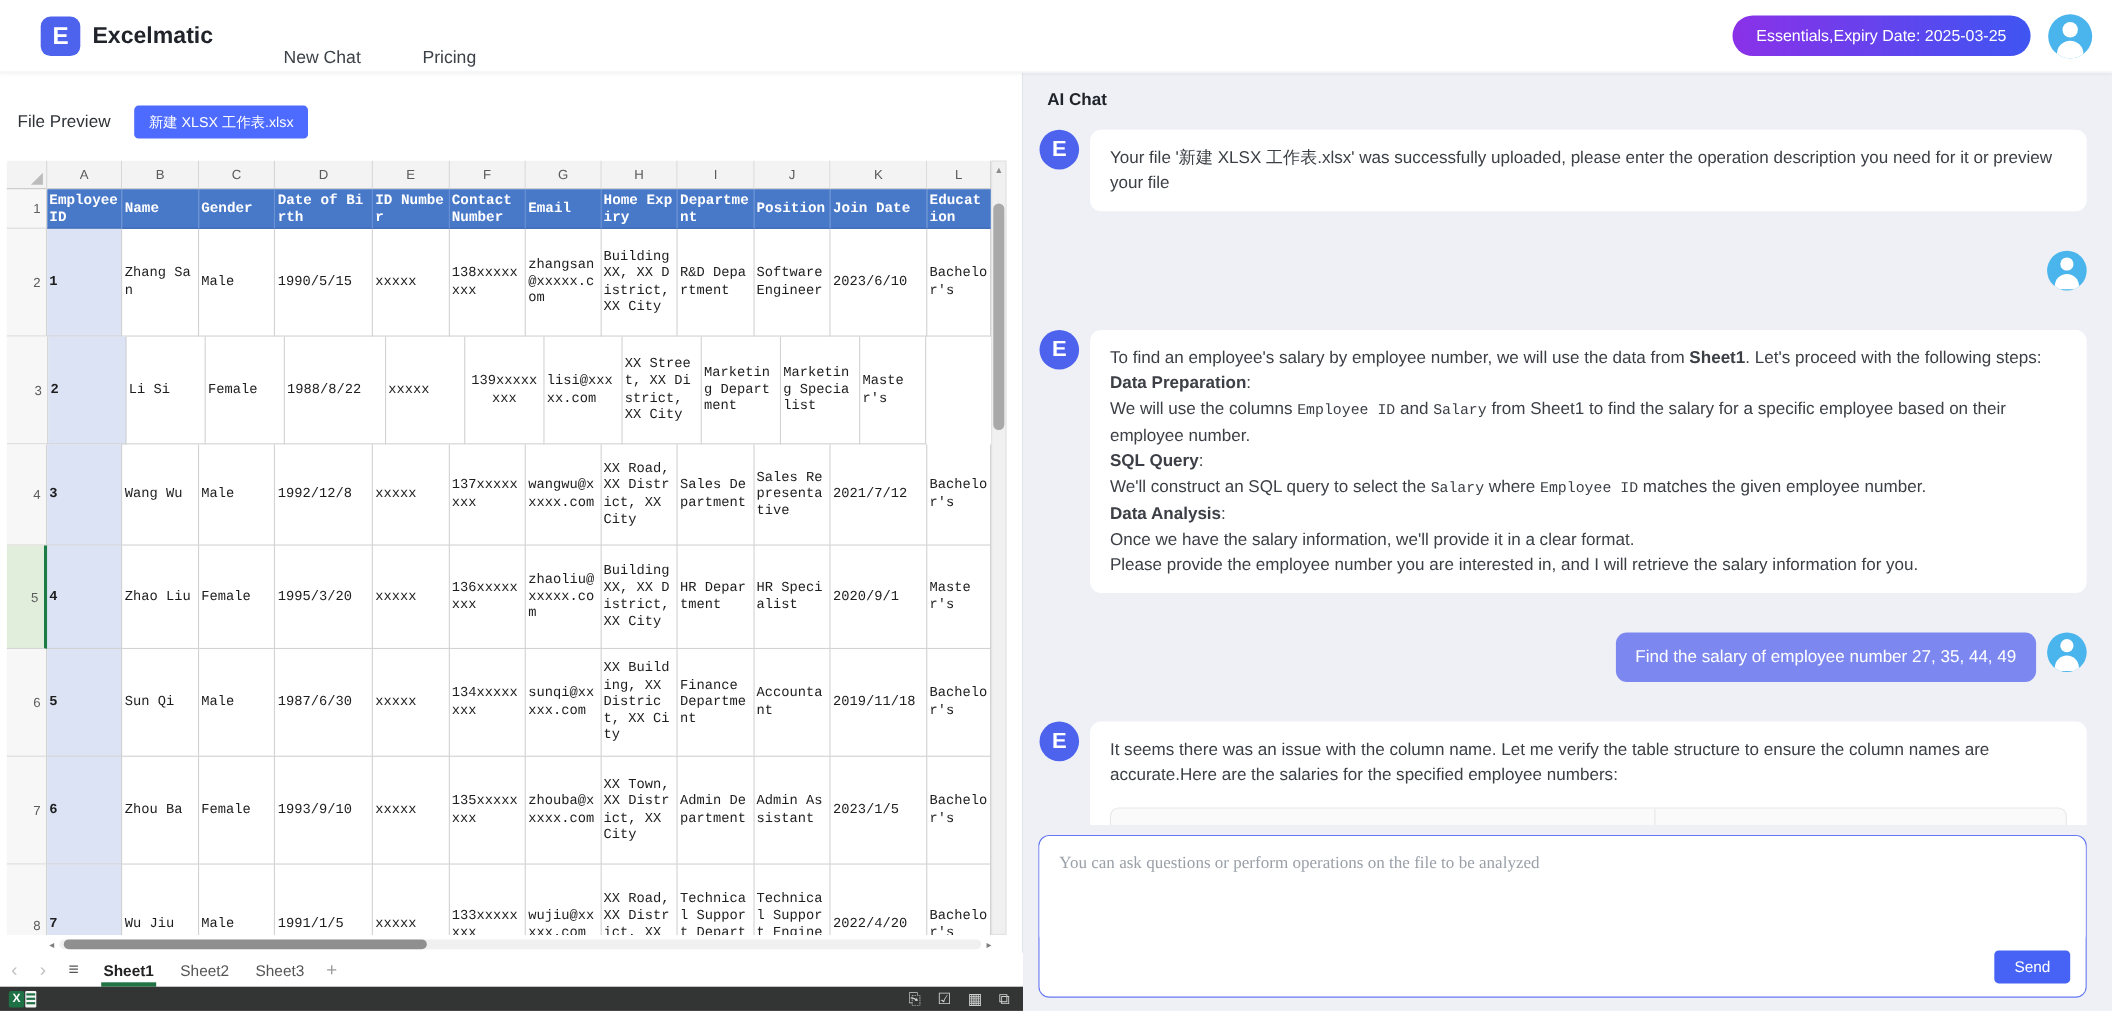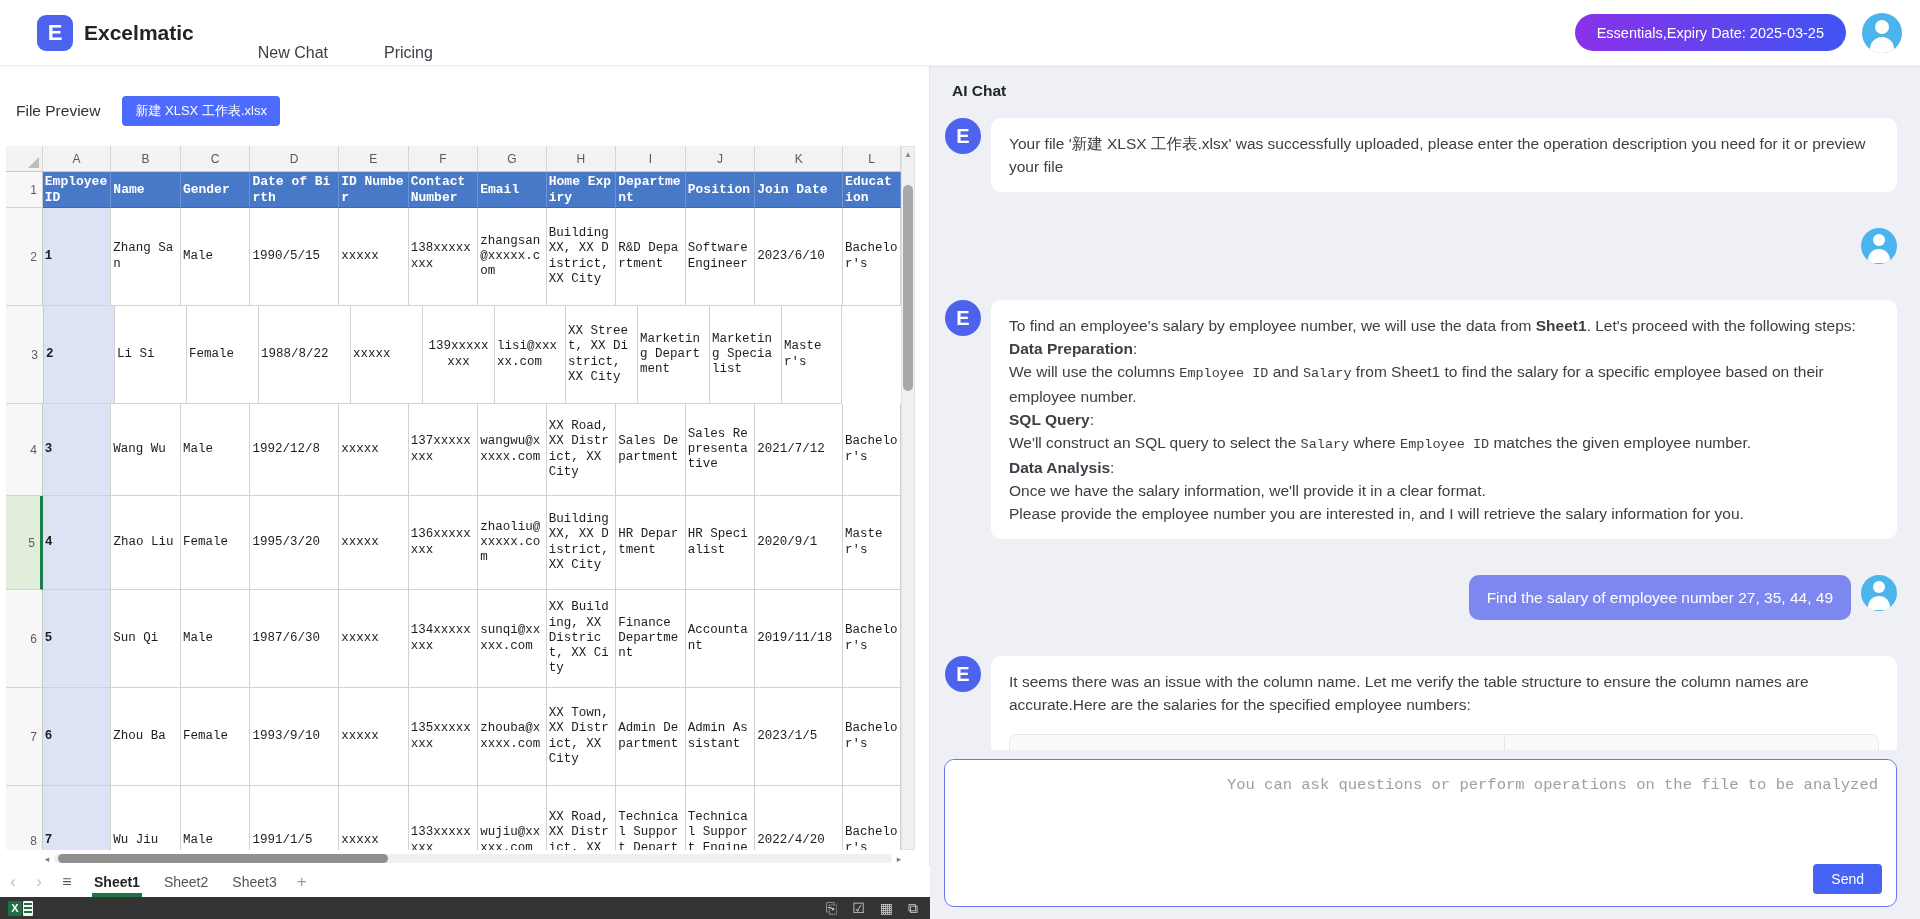--- a/index.html
+++ b/index.html
@@ -76,21 +76,21 @@
   .ai-avatar { width:36px; height:36px; border-radius:50%; background:#4d63ee; color:#fff; font-weight:bold; font-size:20px; display:flex; align-items:center; justify-content:center; flex:0 0 36px; }
   .bubble { background:#fff; border-radius:10px; padding:14px 18px; font-size:15.5px; line-height:23px; color:#3c4046; }
   .bubble.ai { margin-left:10px; flex:1; }
   .bubble.user { background:#7c88f0; color:#fff; margin-right:10px; padding:11px 18px; }
   .bubble .code { font-family:"Liberation Mono","DejaVu Sans Mono",monospace; font-size:13.5px; }
   .bubble.clipped { height:132px; overflow:hidden; }
   .partial-table { margin-top:18px; height:60px; border:1px solid #e7e7e7; border-radius:8px 8px 0 0; background:#fafafa; display:flex; }
   .partial-table .pt-col { border-right:1px solid #e7e7e7; width:57%; }
 
   .input-card { position:absolute; left:14px; bottom:12px; width:953px; height:148px; background:#fff; border:1.5px solid #6577f3; border-radius:10px; }
-  .input-card textarea { position:absolute; left:0; top:0; width:100%; height:100px; border:none; outline:none; resize:none; padding:16px 18px; font-family:Liberation Mono, monospace; font-size:15.5px; color:#3c4046; border-radius:10px;text-align:right; }
+  .input-card textarea { position:absolute; left:0; top:0; width:100%; height:100px; border:none; outline:none; resize:none; padding:16px 18px; font-family:Liberation Serif, serif; font-size:15.5px; color:#3c4046; border-radius:10px; }
   .input-card textarea::placeholder { color:#9aa0a8; }
   .send-btn { position:absolute; right:14px; bottom:12px; background:#4663f5; color:#fff; border:none; border-radius:4px; font-size:14px; padding:7px 18px; cursor:pointer; font-family:"Liberation Sans",sans-serif; }
 </style>
 </head>
 <body>
 
 <div class="nav">
   <div class="logo-box">E</div>
   <div class="brand">Excelmatic</div>
   <div class="nav-link">New Chat</div>

